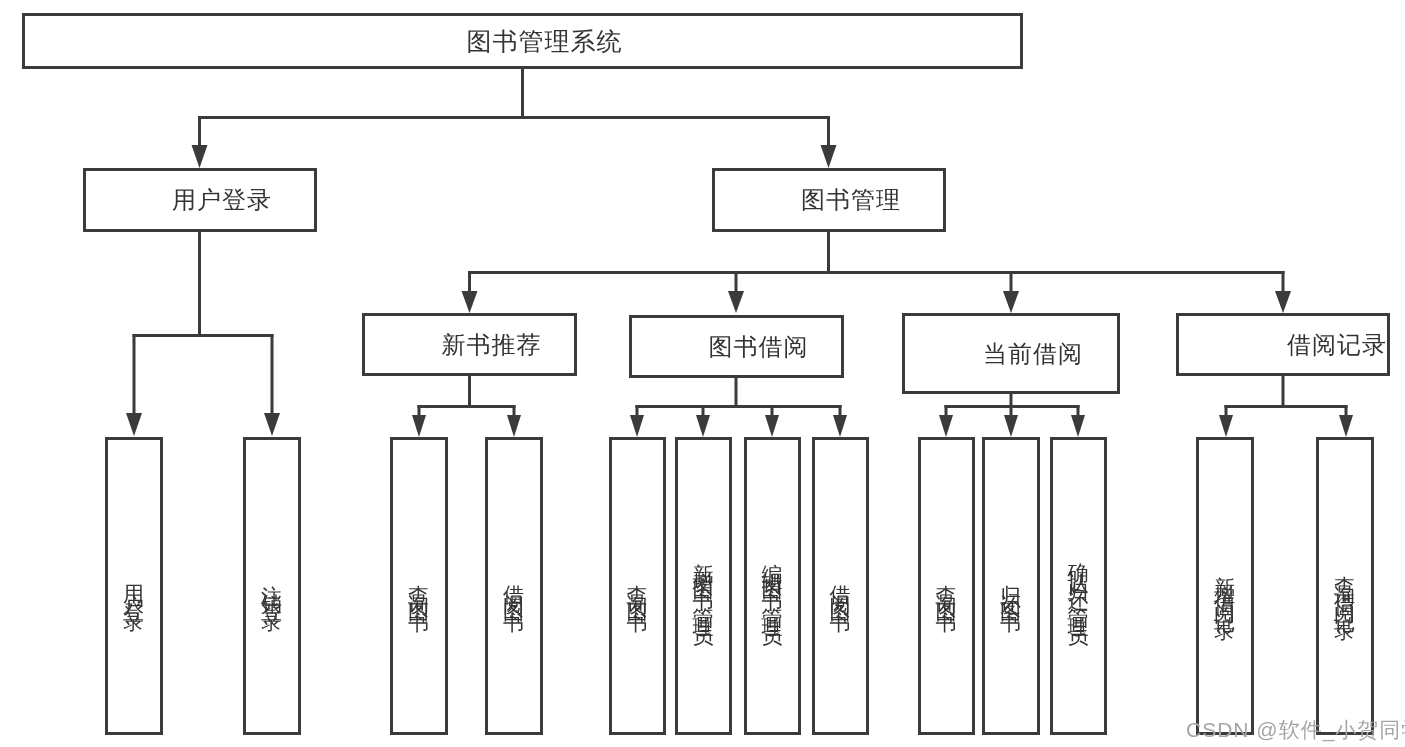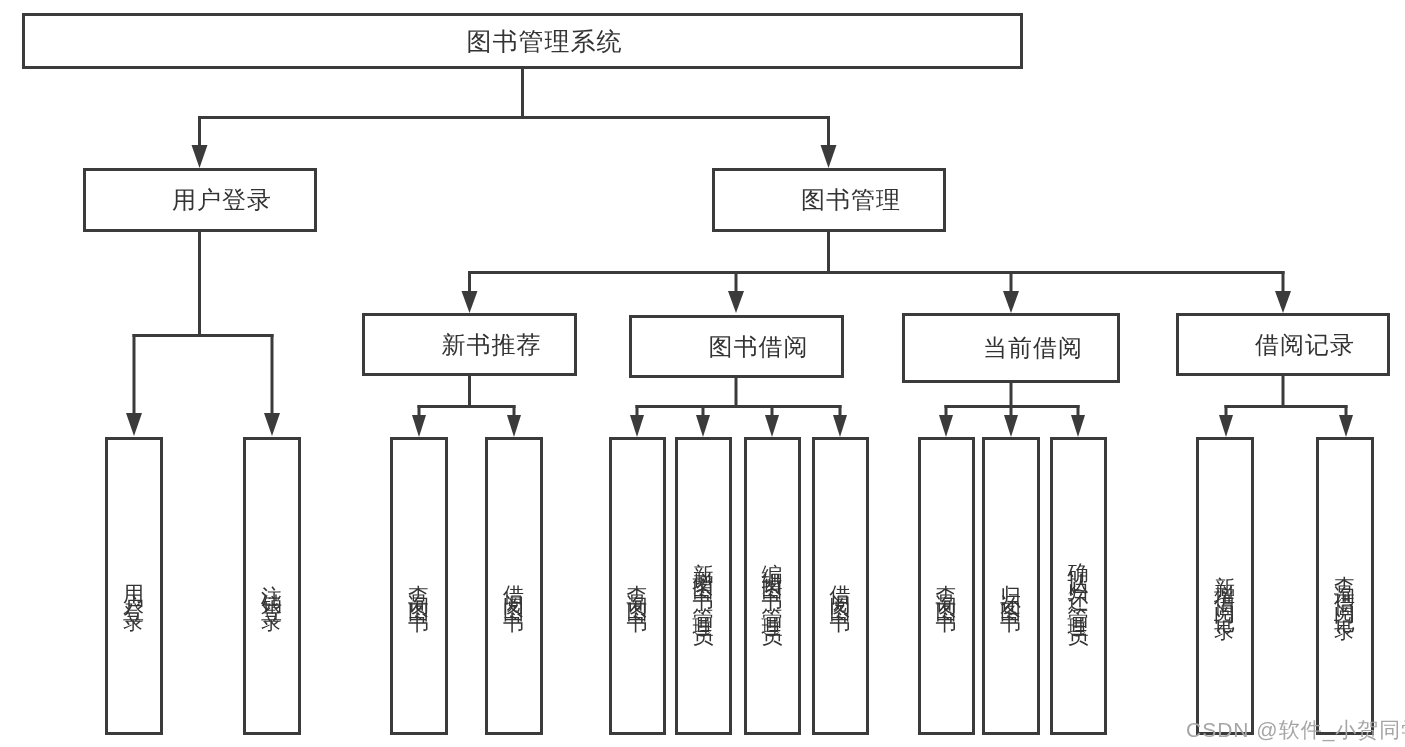--- a/index.html
+++ b/index.html
@@ -134,24 +134,24 @@
   <div class="box h-node" style="left:362px; top:313px; width:215px; height:63px;">
     <span>新书推荐</span>
   </div>
 
   <div class="box h-node" style="left:712px; top:168px; width:234px; height:64px;">
     <span>图书管理</span>
   </div>
   <div class="box h-node" style="left:629px; top:315px; width:215px; height:63px;">
     <span>图书借阅</span>
   </div>
-  <div class="box h-node" style="left:902px; top:313px; width:218px; height:70px;">
+  <div class="box h-node" style="left:902px; top:313px; width:218px; height:81px;">
     <span>当前借阅</span>
   </div>
-  <div class="box h-node" style="left:1176px; top:313px; width:214px; height:63px;">
+  <div class="box h-node" style="left:1176px; top:313px; width:214px; height:63px;justify-content:flex-end;">
     <span>借阅记录</span>
   </div>
 
   <div class="box leaf" style="left:105px; top:437px; width:58px; height:298px;">
     <span>用户登录</span>
   </div>
   <div class="box leaf" style="left:243px; top:437px; width:58px; height:298px;">
     <span>注销登录</span>
   </div>
 

